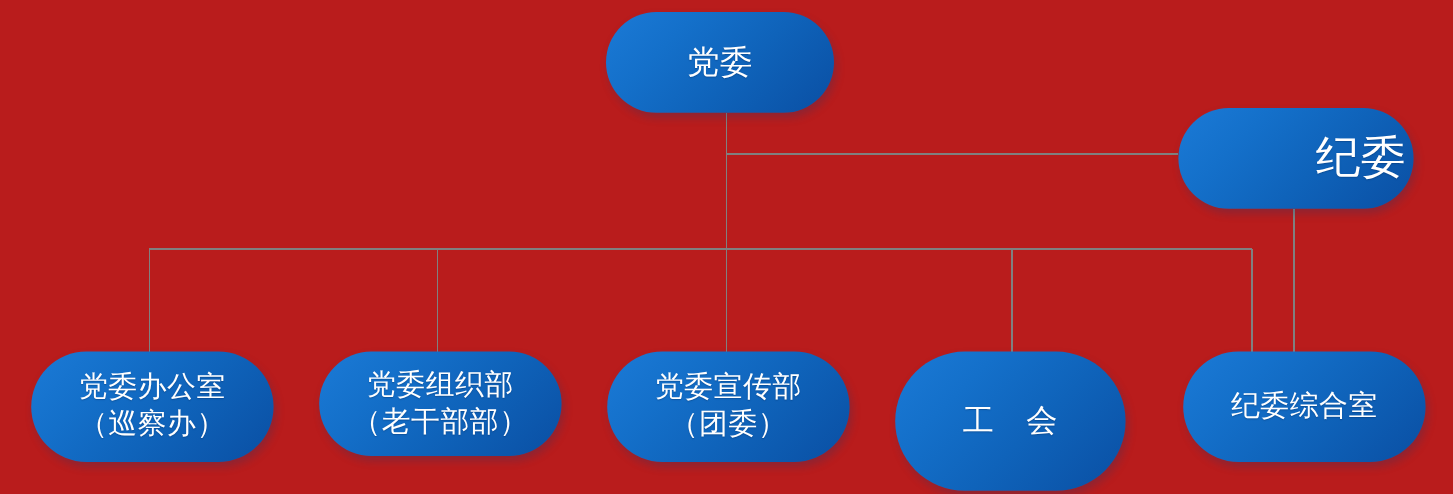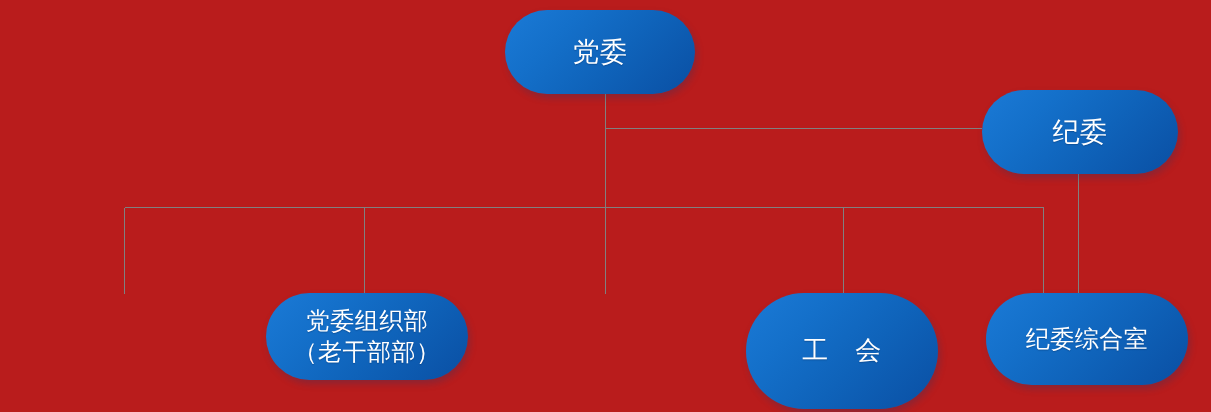--- a/index.html
+++ b/index.html
@@ -41,21 +41,21 @@
     text-shadow: 0 1px 1px rgba(0, 40, 90, 0.35);
     white-space: pre-line;
   }
   .node-label {
     display: block;
     padding: 0 6px;
   }
 
   
   #node-party-committee   { left: 505px; top: 10px;  width: 190px; height: 84px;  font-size: 27px; }
-  #node-discipline        { left: 982px; top: 90px;  width: 196px; height: 84px;  font-size: 27px; }
+  #node-discipline        { left: 982px; top: 90px;  width: 196px; height: 84px;  font-size: 37px; justify-content: flex-end; }
 
   #node-party-office      { left: 26px;   top: 293px; width: 202px; height: 92px; font-size: 24px; }
   #node-org-dept          { left: 266px;  top: 293px; width: 202px; height: 87px; font-size: 24px; }
   #node-propaganda-dept   { left: 506px;  top: 293px; width: 202px; height: 92px; font-size: 24px; }
   #node-labor-union       { left: 746px;  top: 293px; width: 192px; height: 116px; font-size: 26px; }
   #node-discipline-office { left: 986px;  top: 293px; width: 202px; height: 92px; font-size: 24px; }
 </style>
 </head>
 <body>
 
@@ -81,26 +81,34 @@
   </svg>
 
   <div class="node" id="node-party-committee">
     <span class="node-label">党委</span>
   </div>
 
   <div class="node" id="node-discipline">
     <span class="node-label">纪委</span>
   </div>
 
+  <div class="node" id="node-party-office">
+    <span class="node-label">党委办公室
+（巡察办）</span>
+  </div>
 
   <div class="node" id="node-org-dept">
     <span class="node-label">党委组织部
 （老干部部）</span>
   </div>
 
+  <div class="node" id="node-propaganda-dept">
+    <span class="node-label">党委宣传部
+（团委）</span>
+  </div>
 
   <div class="node" id="node-labor-union">
     <span class="node-label">工　会</span>
   </div>
 
   <div class="node" id="node-discipline-office">
     <span class="node-label">纪委综合室</span>
   </div>
 
 </div>

